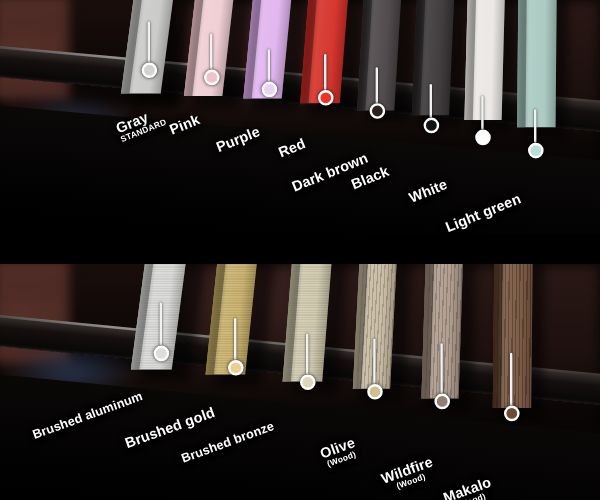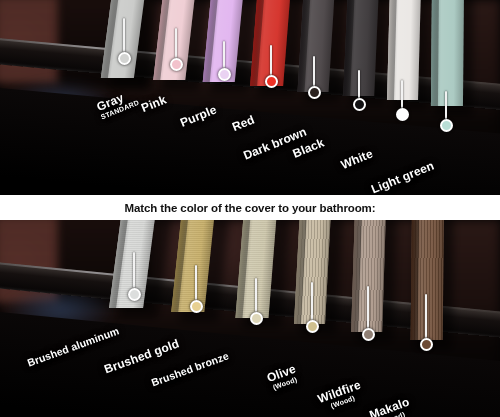--- a/index.html
+++ b/index.html
@@ -179,23 +179,20 @@
         <div class="callout">
           <div class="stem" style="left: 445px; top: 91px; height: 28px;"></div>
           <div class="dot" style="left: 440px; top: 119px; background: rgb(185, 222, 214);"></div>
           <div class="lbl" style="left: 367px; top: 159px; transform: rotate(-22deg);">
             <span class="nm">Light green</span>
           </div>
         </div>
       </div>
   </div>
 
-  <div id="banner">
-    <span class="txt">Match the color of the cover to your bathroom:</span>
-  </div>
 
   <div class="panel" id="panel-bottom">
     <div class="backdrop">
       <div class="bd-base"></div>
       <div class="bd-brick"></div>
       <div class="bd-darkbox"></div>
       <div class="bd-blue" style="top:60px;"></div>
     </div>
     <div class="shelf" style="left:-40px;top:68px;width:600px;height:26px;transform:rotate(5.6deg);"></div>
     <div class="shelf-hi" style="left:-40px;top:68px;width:600px;transform:rotate(5.6deg);"></div>

